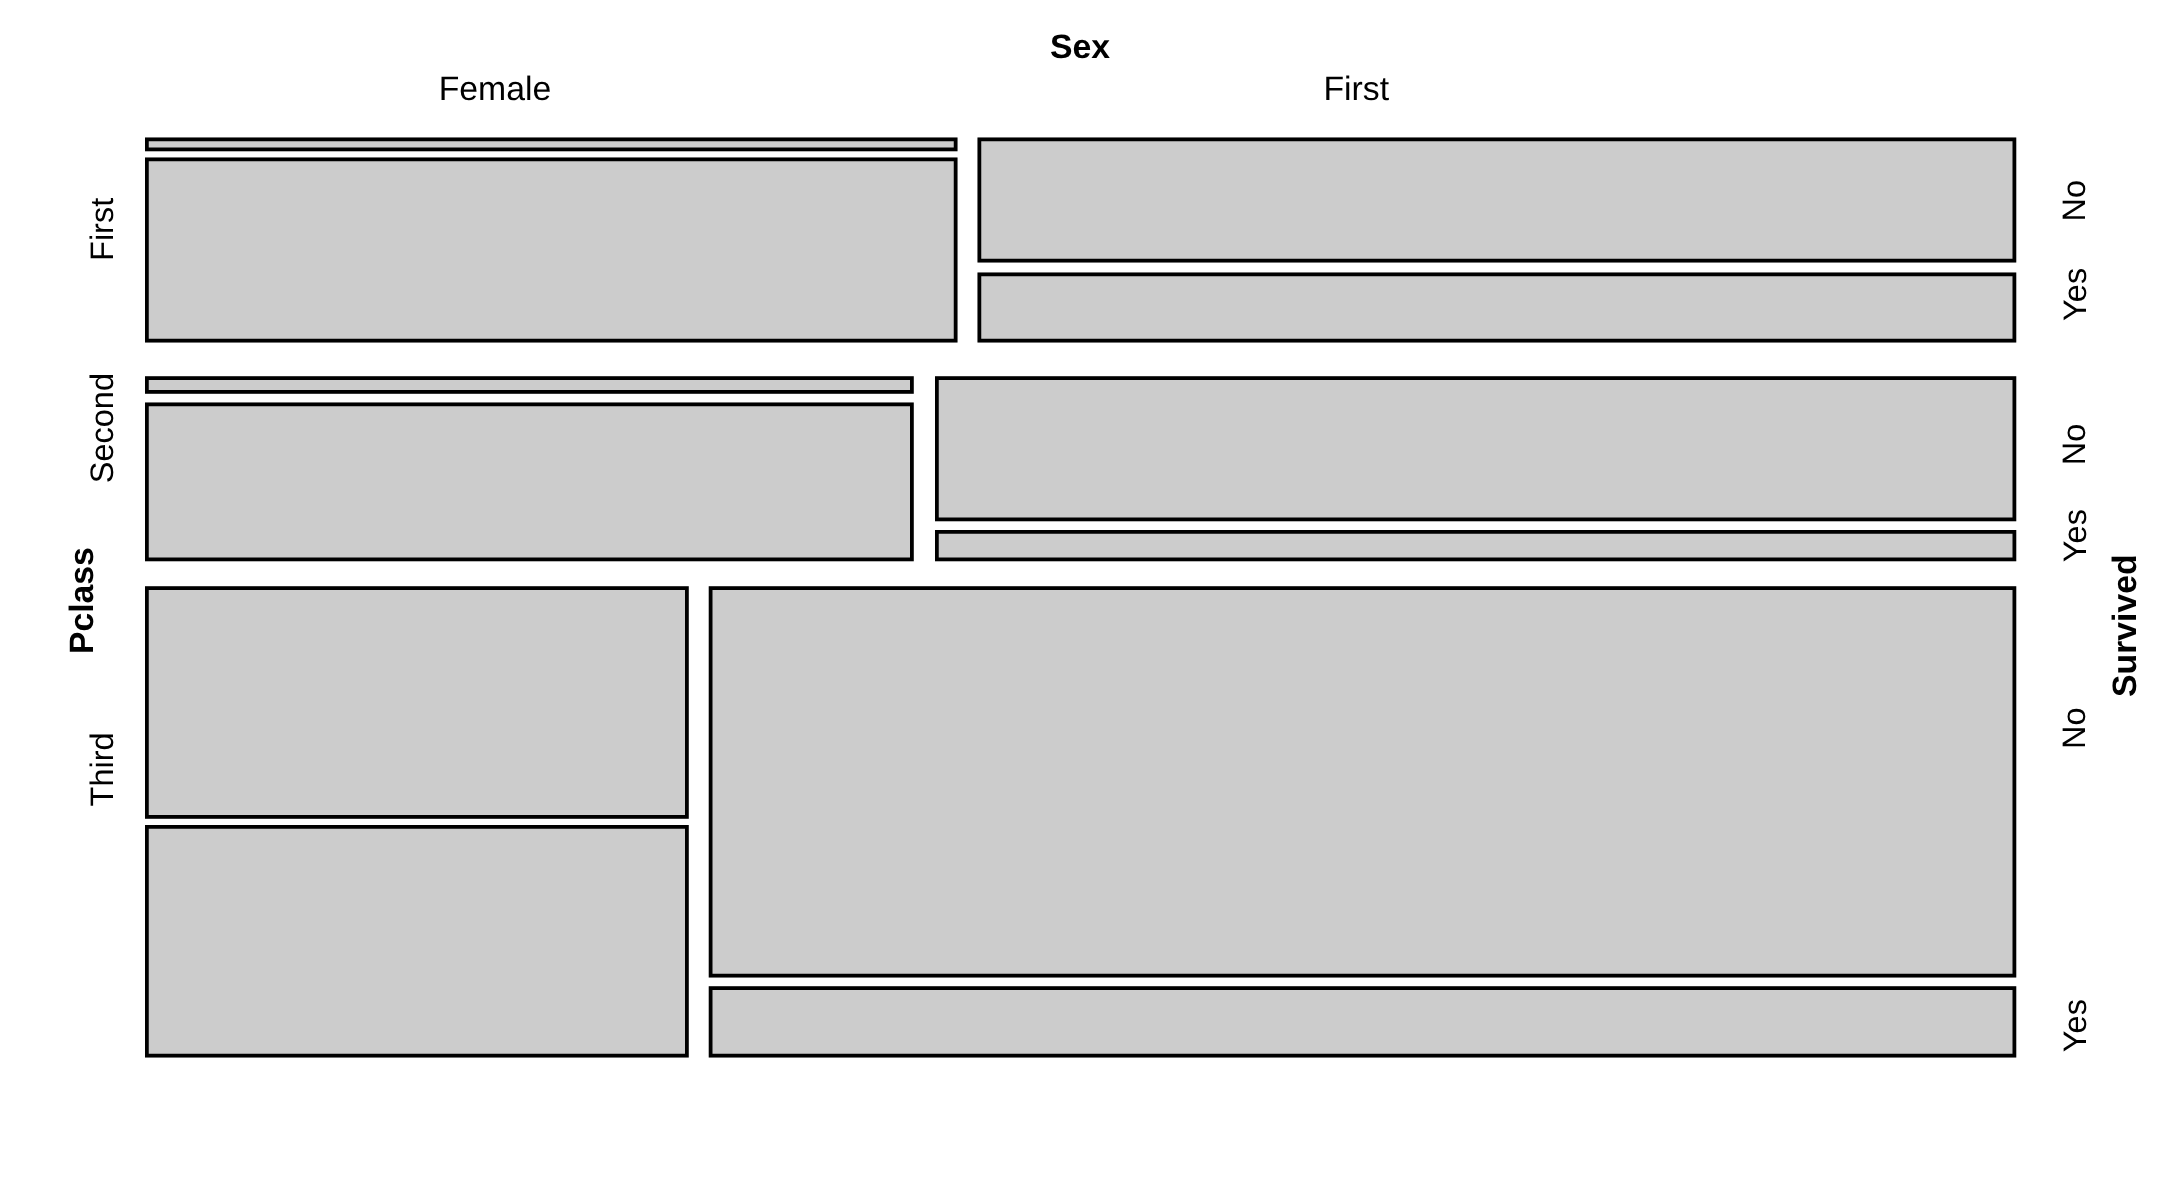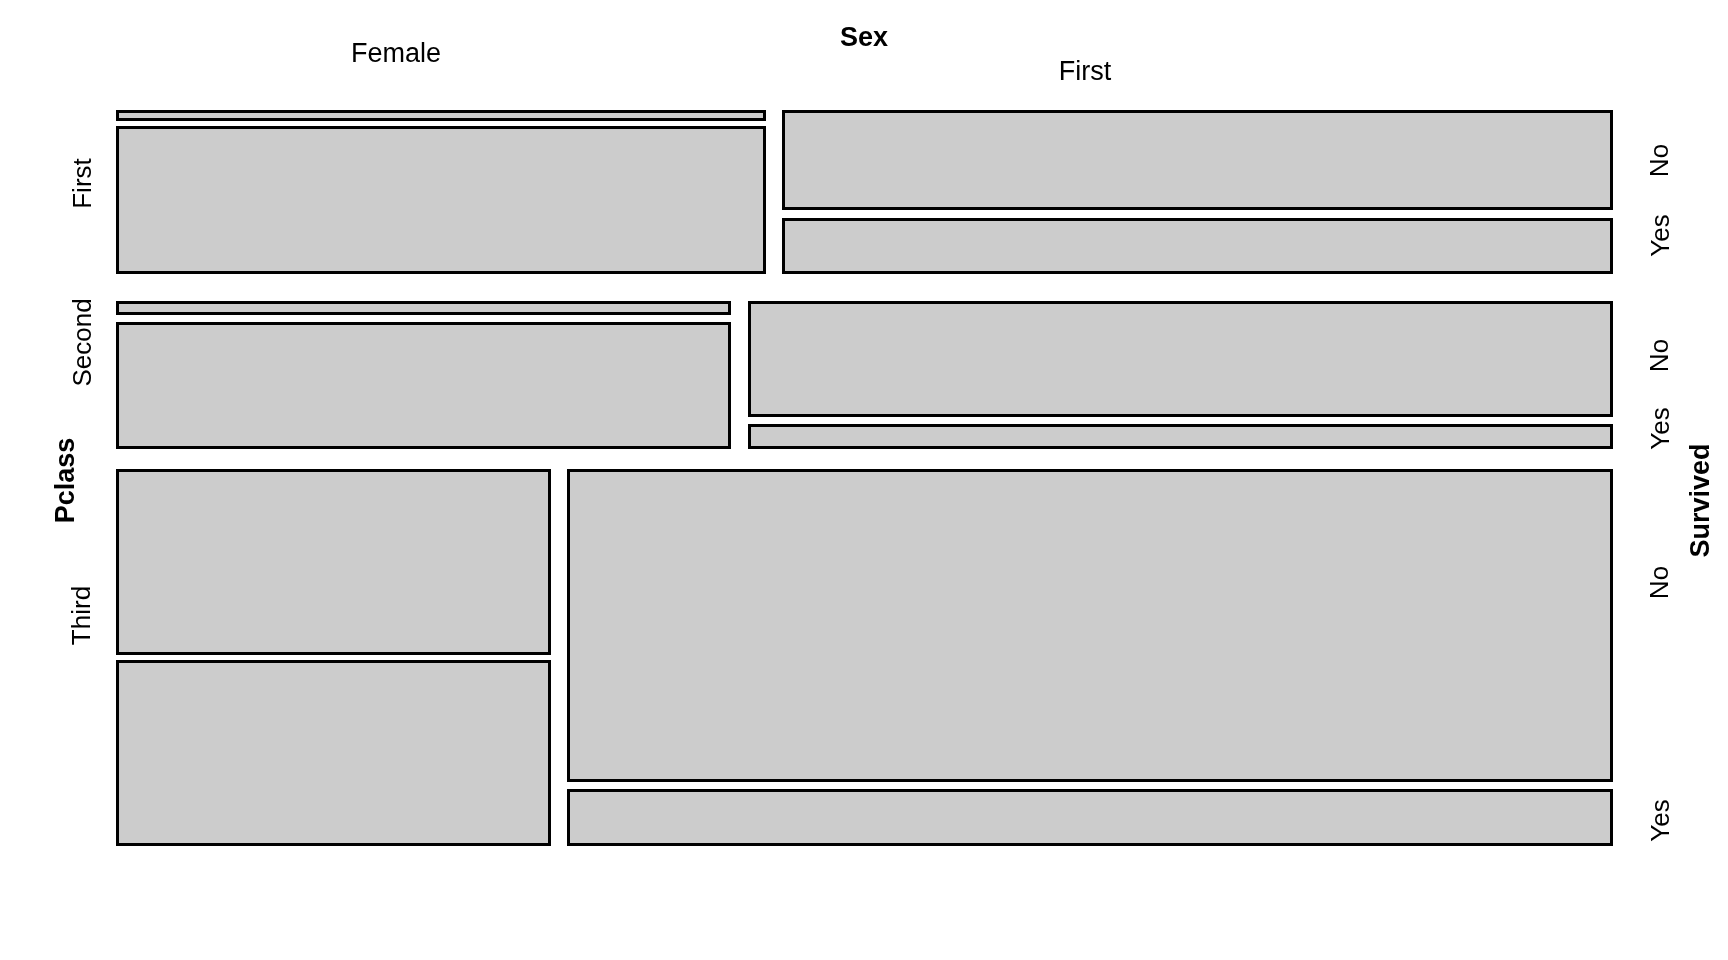--- a/index.html
+++ b/index.html
@@ -51,21 +51,21 @@
   }
   .rot-box > span{ transform:rotate(-90deg); white-space:nowrap; display:block; }
 </style>
 </head>
 <body>
 
 <div id="plot">
 
   <div class="lbl title-sex">Sex</div>
 
-  <div class="lbl sex-cat" style="left:246px;top:40px;width:300px;">Female</div>
+  <div class="lbl sex-cat" style="left:246px;top:58px;width:300px;">Female</div>
   <div class="lbl sex-cat" style="left:935px;top:58px;width:300px;">First</div>
 
   <div class="rot-box" style="left:44px;top:380px;width:44px;height:200px;">
     <span class="title-pclass">Pclass</span>
   </div>
 
   <div class="rot-box" style="left:60px;top:108px;width:44px;height:150px;">
     <span class="vlabel">First</span>
   </div>
   <div class="rot-box" style="left:60px;top:272px;width:44px;height:140px;">

